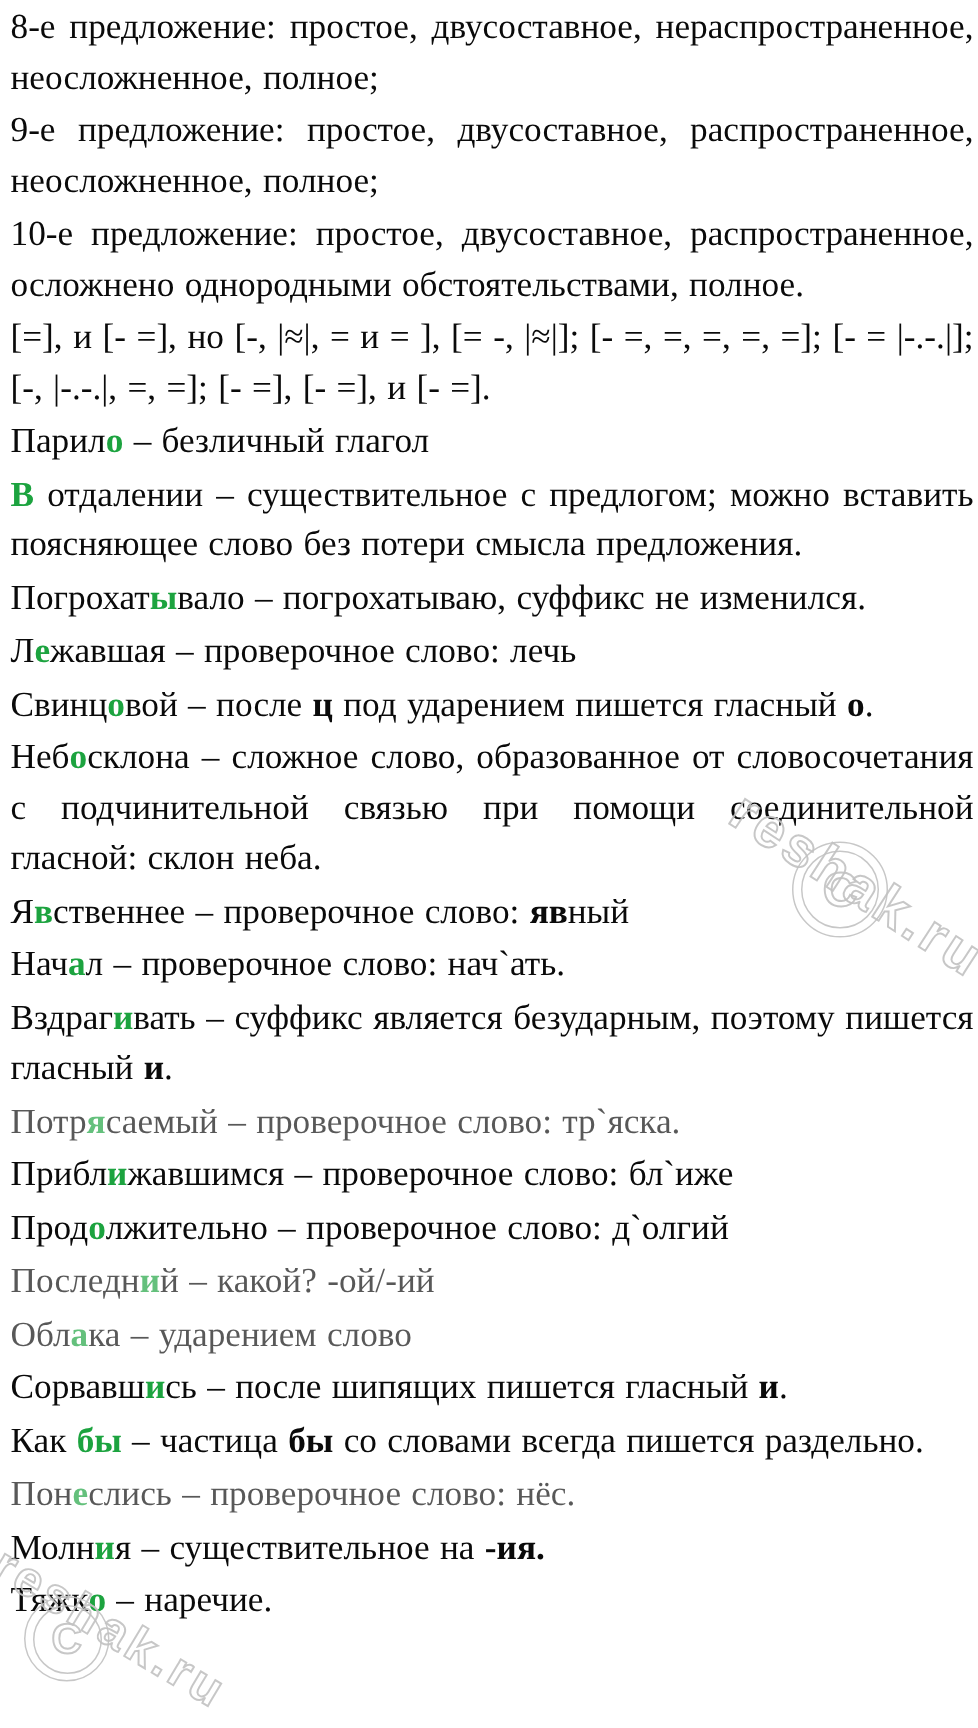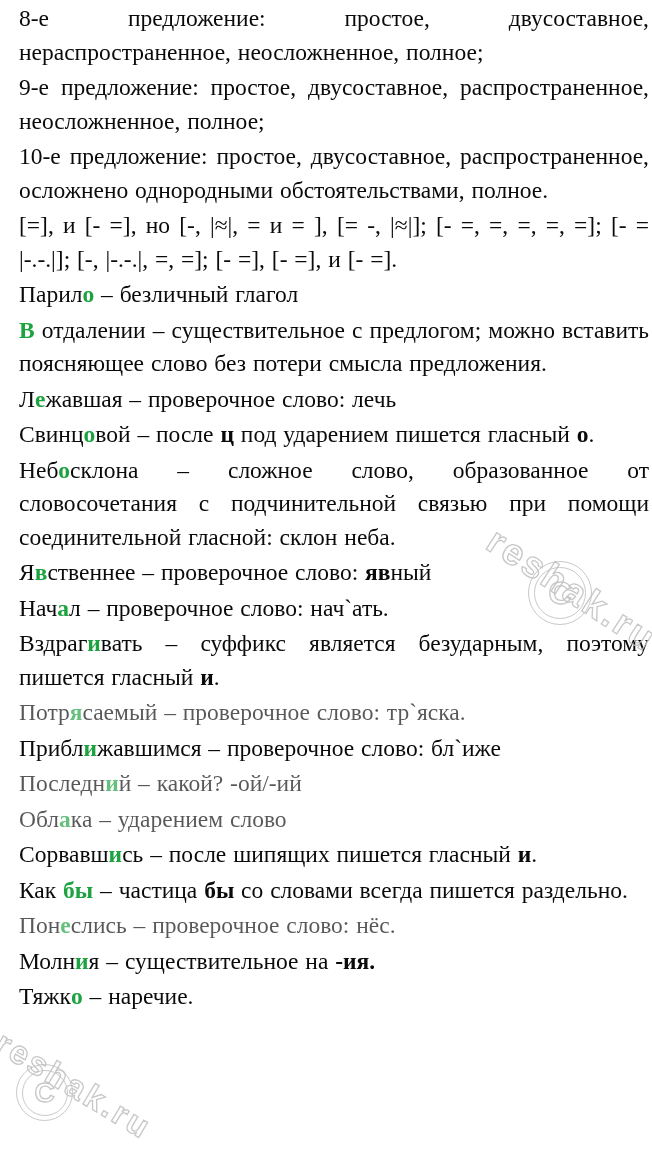--- a/index.html
+++ b/index.html
@@ -16,21 +16,21 @@
     overflow:hidden;
     position:relative;
   }
   .doc{
     position:relative;
     width:646px;
     padding:2px 3px 0 3px;
     z-index:1;
   }
   .doc p{
-    margin:0 0 2px 16px;
+    margin:0 0 2px 4px;
     font-size:23.5px;
     line-height:33.5px;
     text-align:justify;
     word-spacing:1px;
   }
   .doc p.faded{opacity:.68;font-family:Liberation Serif, serif;}
   .s-g{color:var(--green);font-weight:bold;}
   .s-b{font-weight:bold;}
 
   
@@ -75,28 +75,30 @@
 </head>
 <body>
 
 <div class="doc">
     <p><span>8-е предложение: простое, двусоставное, нераспространенное, неосложненное, полное;</span></p>
     <p><span>9-е предложение: простое, двусоставное, распространенное, неосложненное, полное;</span></p>
     <p><span>10-е предложение: простое, двусоставное, распространенное, осложнено однородными обстоятельствами, полное.</span></p>
     <p><span>[=], и [- =], но [-, |≈|, = и = ], [= -, |≈|]; [- =, =, =, =, =]; [- = |-.-.|]; [-, |-.-.|, =, =]; [- =], [- =], и [- =].</span></p>
     <p><span>Парил</span><span class="s-g">о</span><span> – безличный глагол</span></p>
     <p><span class="s-g">В</span><span> отдалении – существительное с предлогом; можно вставить поясняющее слово без потери смысла предложения.</span></p>
+    <p><span>Погрохат</span><span class="s-g">ы</span><span>вало – погрохатываю, суффикс не изменился.</span></p>
     <p><span>Л</span><span class="s-g">е</span><span>жавшая – проверочное слово: лечь</span></p>
     <p><span>Свинц</span><span class="s-g">о</span><span>вой – после </span><span class="s-b">ц</span><span> под ударением пишется гласный </span><span class="s-b">о</span><span>.</span></p>
     <p><span>Неб</span><span class="s-g">о</span><span>склона – сложное слово, образованное от словосочетания с подчинительной связью при помощи соединительной гласной: склон неба.</span></p>
     <p><span>Я</span><span class="s-g">в</span><span>ственнее – проверочное слово: </span><span class="s-b">яв</span><span>ный</span></p>
     <p><span>Нач</span><span class="s-g">а</span><span>л – проверочное слово: нач`ать.</span></p>
     <p><span>Вздраг</span><span class="s-g">и</span><span>вать – суффикс является безударным, поэтому пишется гласный </span><span class="s-b">и</span><span>.</span></p>
     <p class="faded"><span>Потр</span><span class="s-g">я</span><span>саемый – проверочное слово: тр`яска.</span></p>
     <p><span>Прибл</span><span class="s-g">и</span><span>жавшимся – проверочное слово: бл`иже</span></p>
+    <p><span>Прод</span><span class="s-g">о</span><span>лжительно – проверочное слово: д`олгий</span></p>
     <p class="faded"><span>Последн</span><span class="s-g">и</span><span>й – какой? -ой/-ий</span></p>
     <p class="faded"><span>Обл</span><span class="s-g">а</span><span>ка – ударением слово</span></p>
     <p><span>Сорвавш</span><span class="s-g">и</span><span>сь – после шипящих пишется гласный </span><span class="s-b">и</span><span>.</span></p>
     <p><span>Как </span><span class="s-g">бы</span><span> – частица </span><span class="s-b">бы</span><span> со словами всегда пишется раздельно.</span></p>
     <p class="faded"><span>Пон</span><span class="s-g">е</span><span>слись – проверочное слово: нёс.</span></p>
     <p><span>Молн</span><span class="s-g">и</span><span>я – существительное на </span><span class="s-b">-ия.</span></p>
     <p><span>Тяжк</span><span class="s-g">о</span><span> – наречие.</span></p>
   </div>
 
 <div class="wm-text wm-right">reshak.ru</div>

